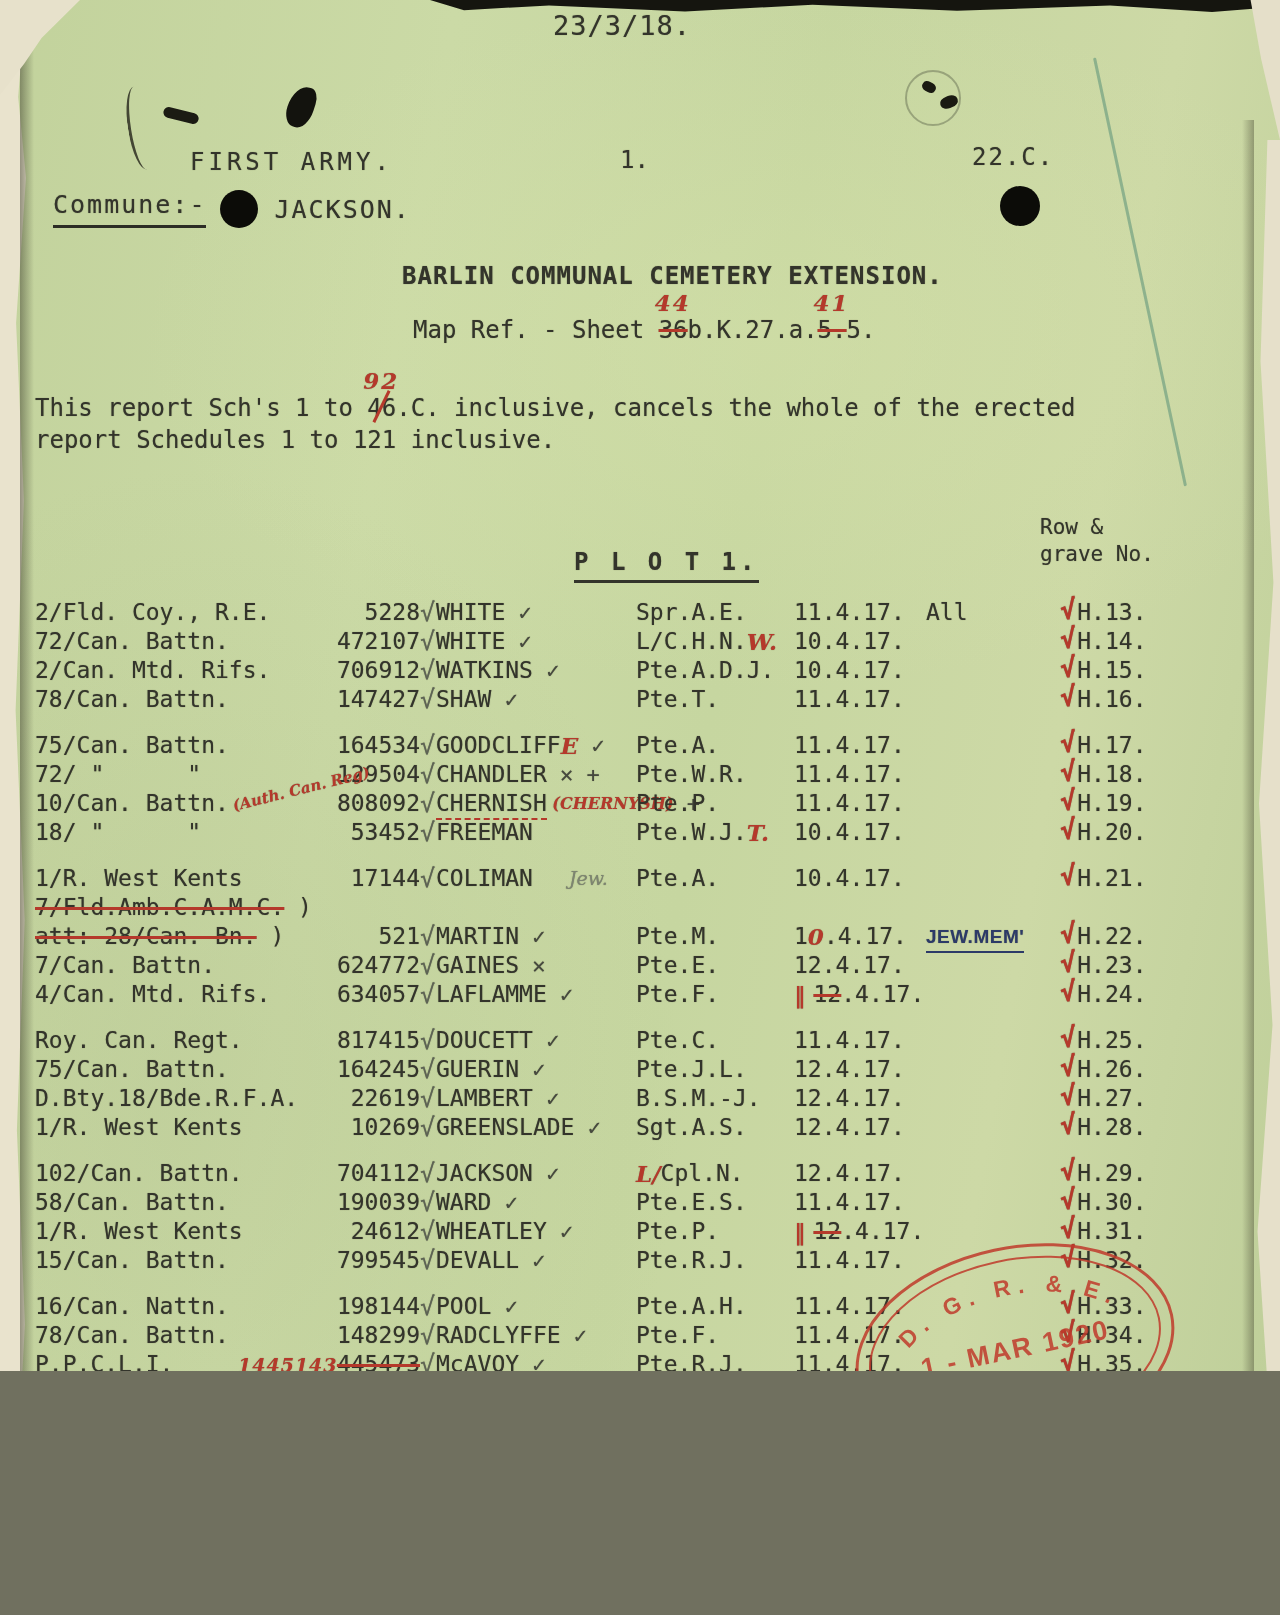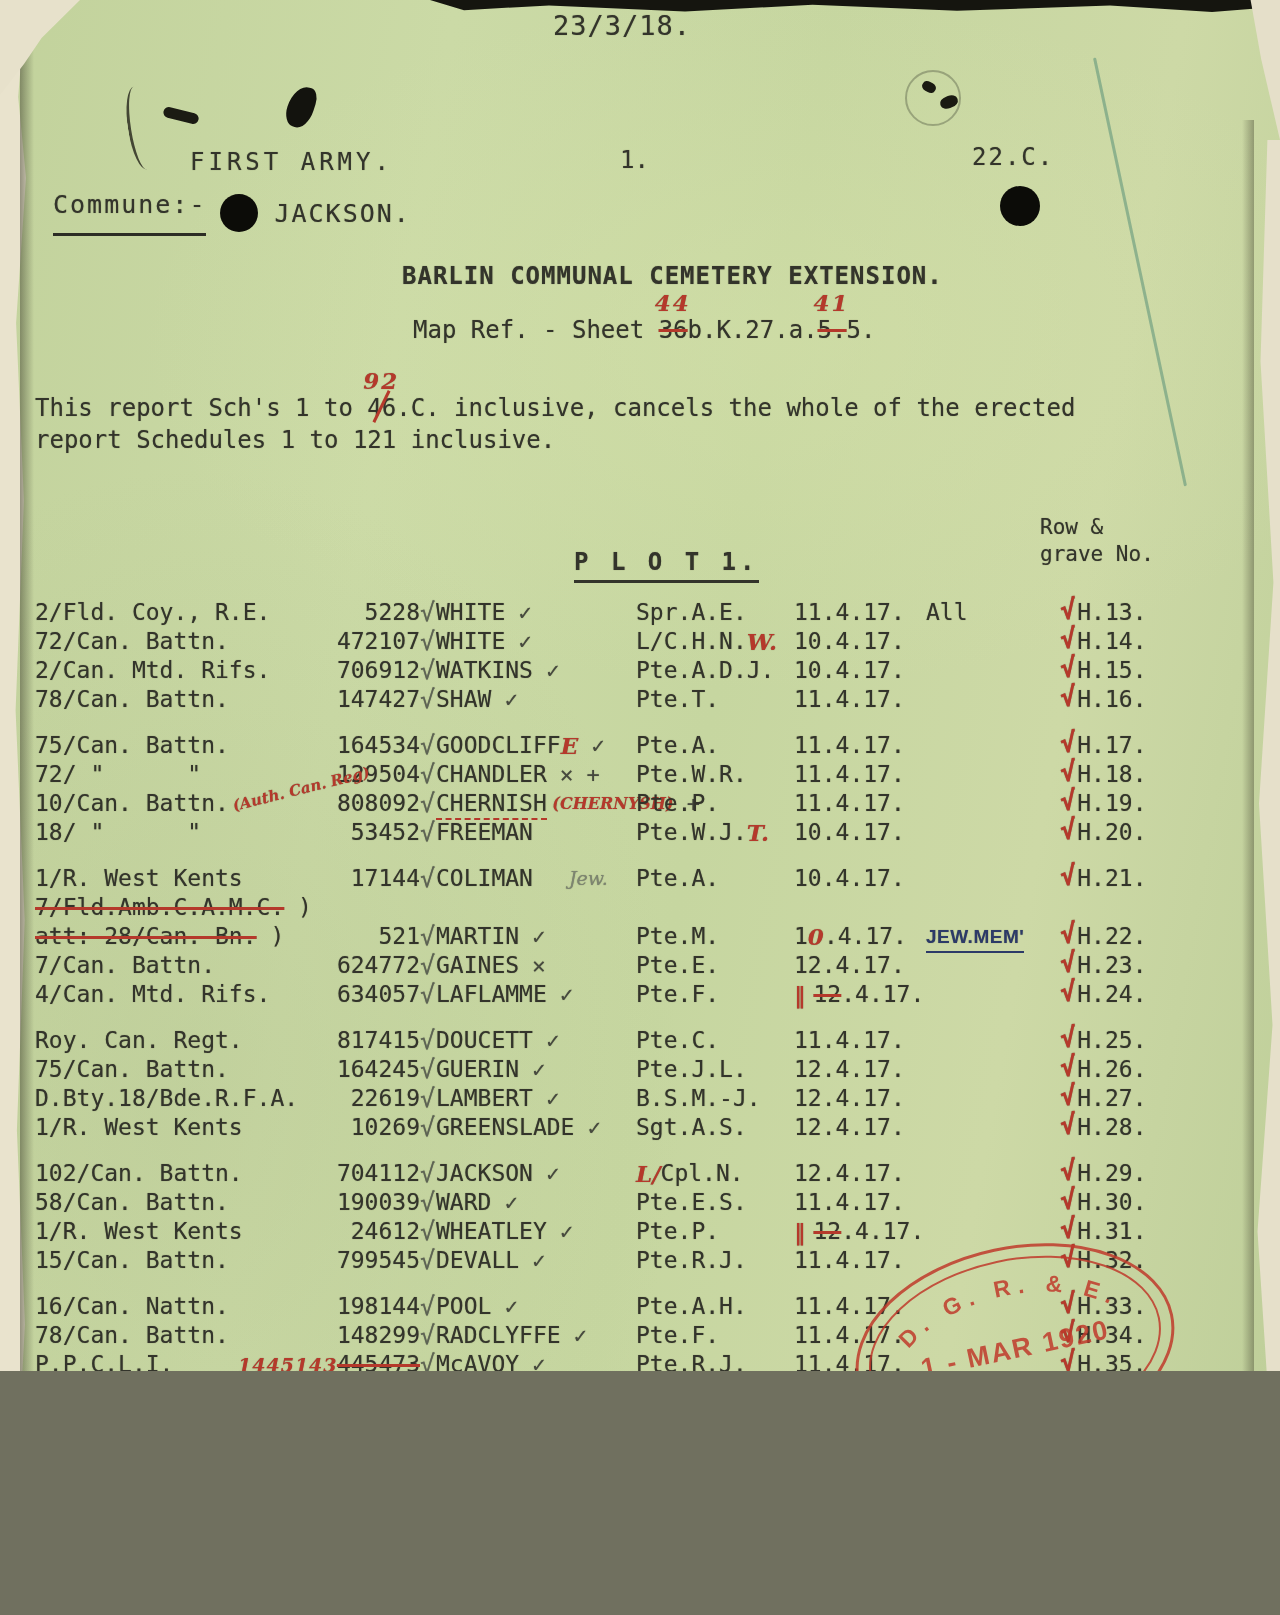--- a/index.html
+++ b/index.html
@@ -31,21 +31,21 @@
   .speck{background:#1a1a12;border-radius:50%;}
   .ring-mark{left:905px;top:70px;width:52px;height:52px;border:2px solid rgba(60,65,50,.35);border-radius:50%;}
   .crease{left:1093px;top:58px;width:3px;height:438px;background:#4d8a74;opacity:.5;transform:rotate(-12deg);transform-origin:top left;border-radius:2px;}
 
   
   .top-date{left:553px;top:10px;font-size:27px;letter-spacing:1px;}
   .army{left:190px;top:148px;font-size:24px;letter-spacing:4px;}
   .pagenum{left:620px;top:146px;font-size:24px;}
   .sheetref{left:972px;top:143px;font-size:24px;letter-spacing:2px;}
   .commune{left:53px;top:190px;display:flex;align-items:center;font-size:25px;letter-spacing:2px;}
-  .commune .lbl{border-bottom:3px solid #2c2d25;padding-bottom:14px;}
+  .commune .lbl{border-bottom:3px solid #2c2d25;padding-bottom:6px;}
   .commune .hole-inline{width:38px;height:38px;background:#0c0c08;border-radius:50%;margin:0 16px 0 14px;}
 
   
   .main-title{left:402px;top:262px;font-size:24px;letter-spacing:1px;font-weight:bold;text-shadow:0 0 1px rgba(30,30,20,.5);}
   .mapref{left:413px;top:316px;font-size:24px;}
   .rel{position:relative;display:inline-block;}
   .struck-red{text-decoration:line-through;text-decoration-color:#b5392b;text-decoration-thickness:2.5px;}
   .red-above{position:absolute;left:-4px;top:-27px;font-family:"DejaVu Serif",serif;font-style:italic;font-weight:bold;font-size:23px;color:#b5392b;letter-spacing:2px;white-space:nowrap;}
   .slash-red{position:relative;}
   .slash-red::after{content:'';position:absolute;left:45%;top:-5px;width:3px;height:125%;background:#b5392b;transform:rotate(26deg);}

